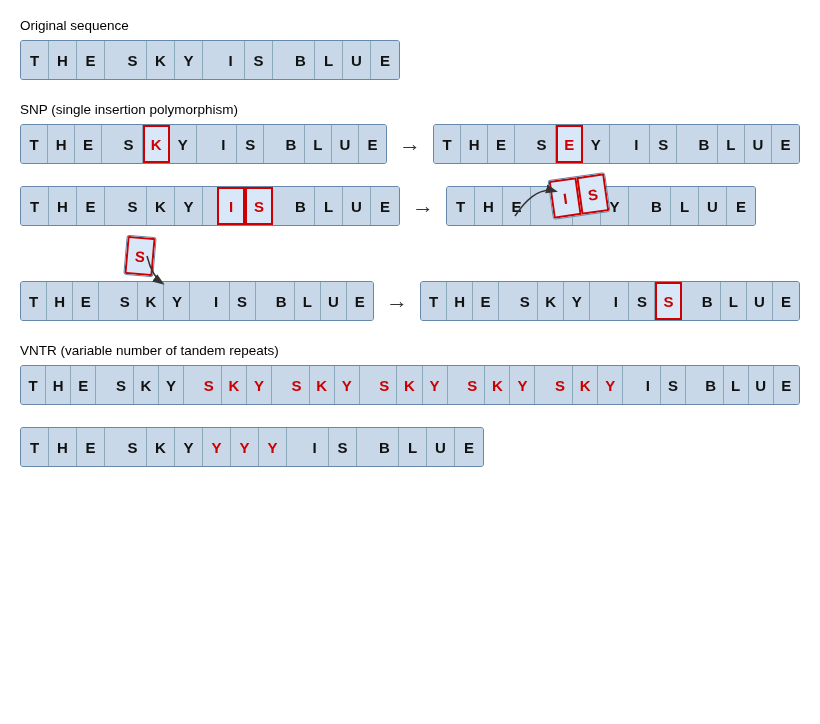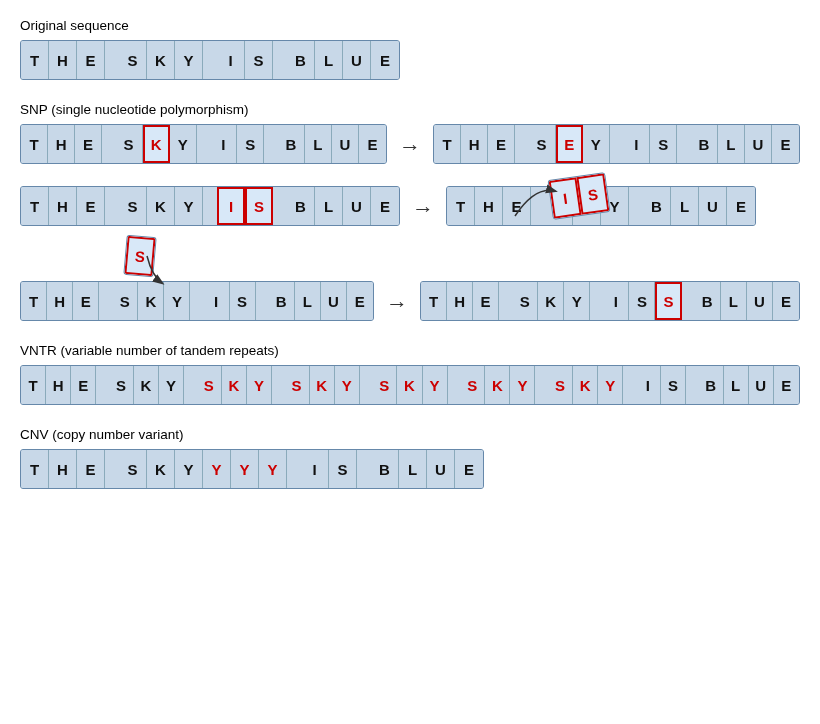--- a/index.html
+++ b/index.html
@@ -116,21 +116,21 @@
       <div class="cell space"> </div>
       <div class="cell">B</div>
       <div class="cell">L</div>
       <div class="cell">U</div>
       <div class="cell">E</div>
     </div>
   </div>
 </div>
 
 <div class="section">
-  <div class="section-label">SNP (single nucleotide polymorphism)</div>
+  <div class="section-label">SNP (single insertion polymorphism)</div>
   <div class="snp-row">
 
     <div class="seq-box">
       <div class="cell">T</div>
       <div class="cell">H</div>
       <div class="cell">E</div>
       <div class="cell space"> </div>
       <div class="cell">S</div>
       <div class="cell highlight-box-red">K</div>
       <div class="cell">Y</div>
@@ -325,21 +325,20 @@
       <div class="cell space"> </div>
       <div class="cell">B</div>
       <div class="cell">L</div>
       <div class="cell">U</div>
       <div class="cell">E</div>
     </div>
   </div>
 </div>
 
 <div class="section">
-  <div class="section-label">CNV (copy number variant)</div>
   <div class="seq-row">
     <div class="seq-box">
       <div class="cell">T</div>
       <div class="cell">H</div>
       <div class="cell">E</div>
       <div class="cell space"> </div>
       <div class="cell">S</div>
       <div class="cell">K</div>
       <div class="cell">Y</div>
 

